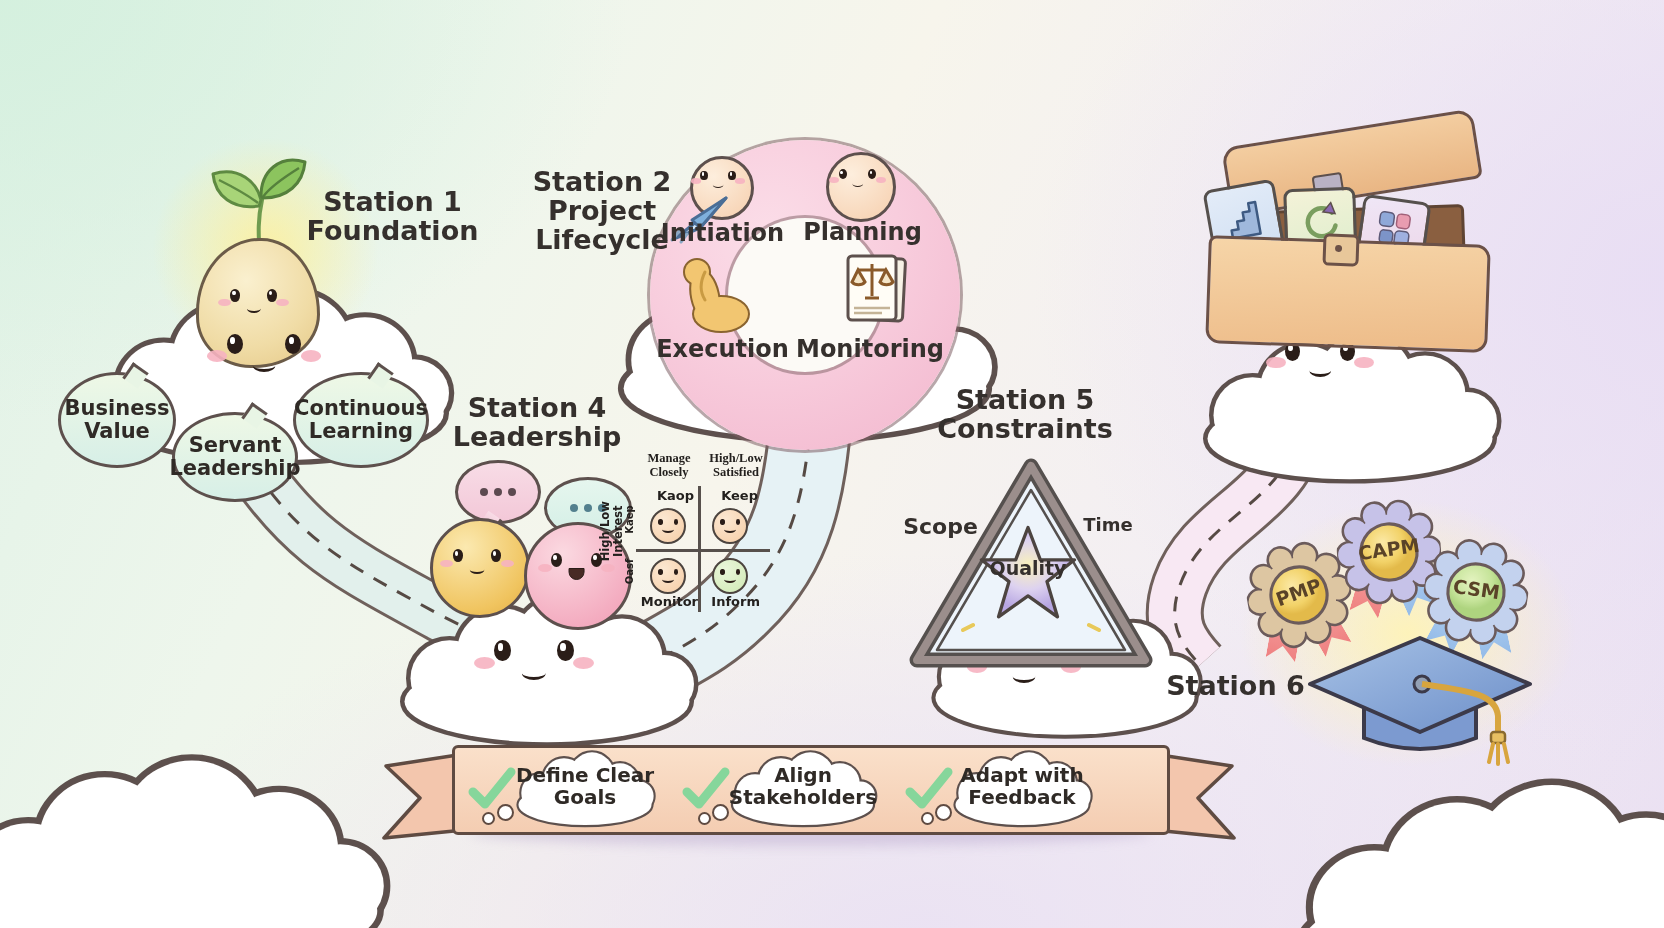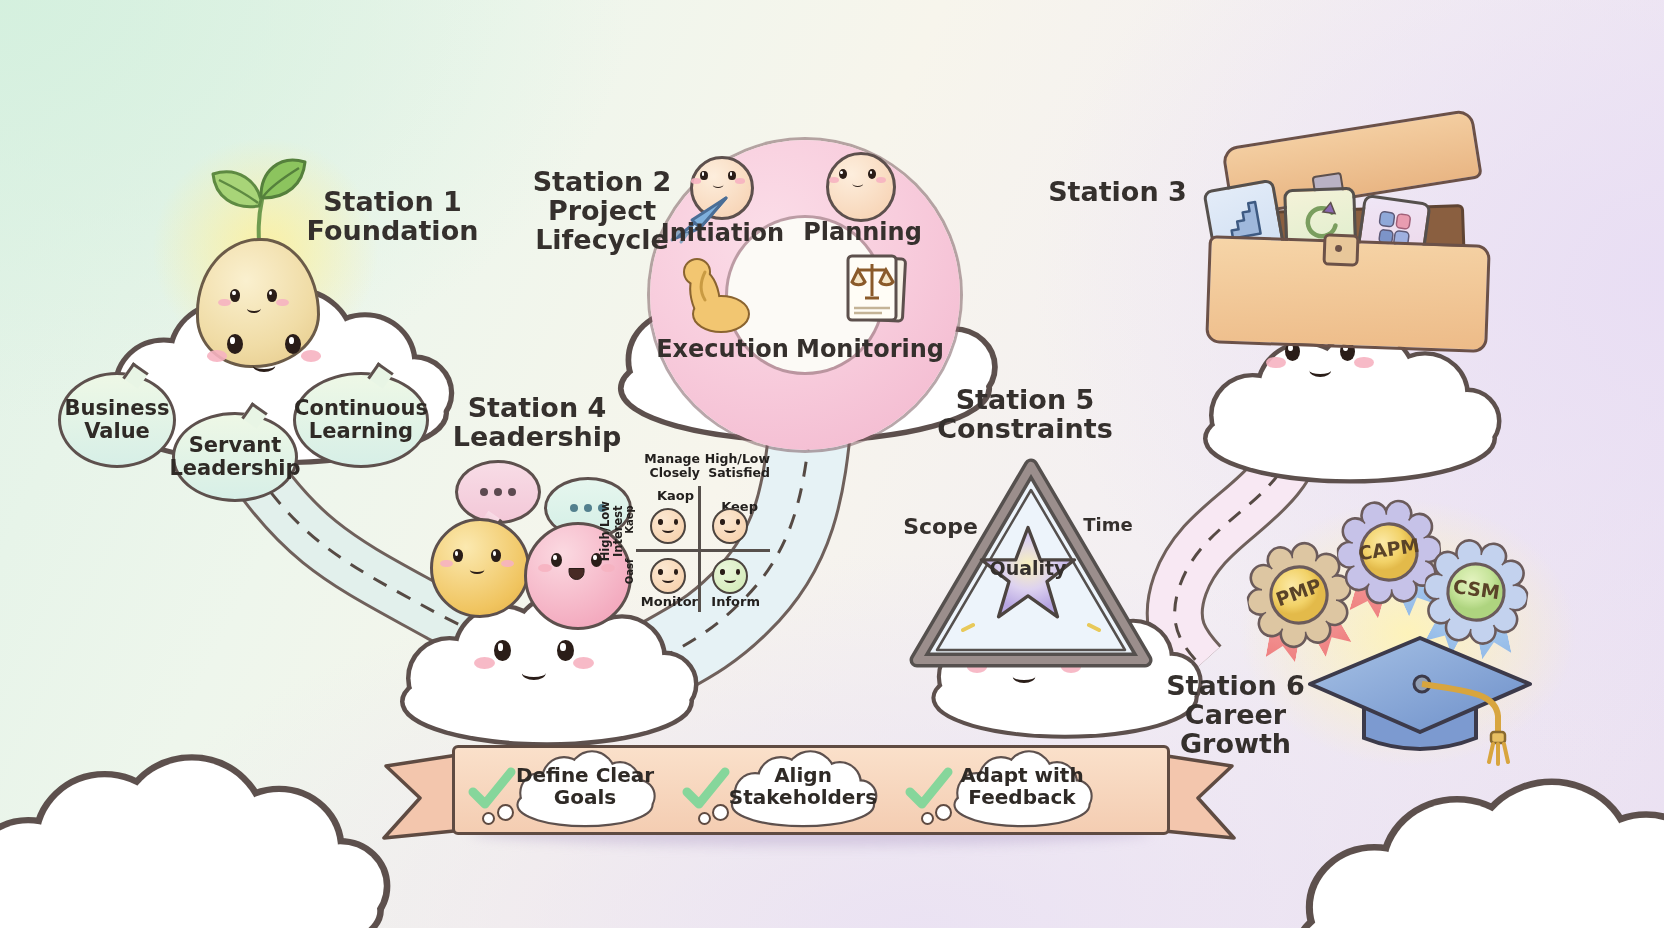--- a/index.html
+++ b/index.html
@@ -102,25 +102,25 @@
   #sp2{left:544px;top:477px;width:82px;height:56px;background:linear-gradient(180deg,#e6f6ee,#d4efe6);}
   .spbub i{width:8px;height:8px;border-radius:50%;background:#5c4a50;}
   #sp2 i{background:#53808e;}
   .spbub::after{content:"";position:absolute;bottom:-10px;left:30%;width:14px;height:14px;background:inherit;
     border-right:3px solid #5d504d;border-bottom:3px solid #5d504d;transform:rotate(35deg);}
   .ball{position:absolute;border-radius:50%;border:3px solid #5d504d;}
   #ch1{left:430px;top:518px;width:94px;height:94px;background:radial-gradient(circle at 35% 28%,#fbe9b0,#f0c45f 70%,#e3ad44);}
   #ch2{left:524px;top:522px;width:102px;height:102px;background:radial-gradient(circle at 35% 28%,#fbd9e1,#f3a8bd 80%);}
   
   #matrix{left:612px;top:448px;width:160px;height:172px;color:#23201e;}
-  .m-h{position:absolute;font-size:12.5px;font-weight:bold;text-align:right;line-height:1.08;}
+  .m-h{position:absolute;font-size:12.5px;font-weight:bold;text-align:center;line-height:1.08;font-family:Liberation Serif, serif;}
   #m-col1{left:26px;top:4px;width:62px;}
   #m-col2{left:90px;top:4px;width:68px;}
   .m-cell{position:absolute;font-size:13px;font-weight:bold;text-align:right;}
-  #m-tl{left:28px;top:40px;width:54px;}  #m-tr{left:92px;top:40px;width:54px;margin-top:11px;}
+  #m-tl{left:28px;top:40px;width:54px;}  #m-tr{left:92px;top:40px;width:54px;}
   #m-bl{left:22px;top:146px;width:64px;} #m-br{left:90px;top:146px;width:58px;}
   #m-vline{left:86px;top:38px;width:2.5px;height:126px;background:#57504c;}
   #m-hline{left:24px;top:101px;width:134px;height:2.5px;background:#57504c;}
   #mf1{left:38px;top:60px;} #mf2{left:100px;top:60px;} #mf3{left:38px;top:110px;} #mf4{left:100px;top:110px;}
   .m-side{position:absolute;transform:rotate(-90deg);font-weight:bold;text-align:center;}
   #m-side{left:-36px;top:70px;width:72px;font-size:11.5px;line-height:1.15;}
   #m-r1{left:2px;top:66px;width:30px;font-size:10px;}
   #m-r2{left:2px;top:118px;width:30px;font-size:10px;}
   
   #scope{left:893px;top:514px;width:95px;text-align:center;font-size:22px;font-weight:bold;color:#35302d;}
@@ -385,21 +385,20 @@
           <rect x="22" y="4" width="13" height="14" rx="4" fill="#e89cb0" stroke="#a06078" stroke-width="1.5"></rect>
           <rect x="7" y="22" width="13" height="13" rx="4" fill="#7c94c8" stroke="#5d5a78" stroke-width="1.5"></rect>
           <rect x="22" y="21" width="14" height="15" rx="4" fill="#9fb0e0" stroke="#5d5a78" stroke-width="1.5"></rect>
         </svg>
         <div class="card-label">Hybrid</div>
       </div>
       <div id="chest-front" class="abs"></div>
       <div id="front-clasp" class="abs"></div>
     </div>
     <div id="s3-name" class="st-name">
-      <span class="tline">Station 3</span>
     </div>
   </div>
 
   <div>
     <svg class="abs" style="left:382px;top:588px" width="330" height="160" viewBox="0 0 220 110" preserveAspectRatio="none">
       <use href="#cloud-g" class="c-s"></use>
         <use href="#cloud-g" class="c-f"></use>
     </svg>
     <div class="kface" style="left:480px;top:638px;font-size:18px">
       <span class="eye l"></span>
@@ -548,21 +547,20 @@
     <svg class="abs" style="left:1298px;top:628px" width="245" height="145" viewBox="0 0 245 145">
       <path d="M66 72 h112 v38 q-56 22 -112 0 Z" fill="#7c9ad0" stroke="#3c3a4a" stroke-width="4"></path>
       <path d="M122 10 L232 56 L122 104 L12 56 Z" fill="url(#capGrad)" stroke="#3c3a4a" stroke-width="4" stroke-linejoin="round"></path>
       <circle cx="124" cy="56" r="8" fill="#93a0b4" stroke="#3c3a4a" stroke-width="3"></circle>
       <path d="M124 56 C172 63 198 66 200 88 L200 106" fill="none" stroke="#d8a53e" stroke-width="6"></path>
       <rect x="193" y="104" width="14" height="11" rx="3" fill="#e7bf63" stroke="#8a6a2f" stroke-width="2.5"></rect>
       <path d="M195 116 l-4 18 M200 116 l0 20 M206 116 l4 18" stroke="#d8a53e" stroke-width="4" stroke-linecap="round"></path>
     </svg>
     <div id="s6-name" class="st-name">
       <span class="tline">Station 6</span>
-      <span class="tline">Career Growth</span>
     </div>
   </div>
 
   <div>
     <div id="banner-shadow" class="abs"></div>
     <svg class="abs" style="left:380px;top:750px" width="86" height="92" viewBox="0 0 86 92">
       <polygon points="84,4 6,16 40,48 4,88 84,80" fill="#f3c6ad" stroke="#5f4b42" stroke-width="3.5" stroke-linejoin="round"></polygon>
     </svg>
     <svg class="abs" style="left:1152px;top:750px" width="86" height="92" viewBox="0 0 86 92">
       <polygon points="2,4 80,16 46,48 82,88 2,80" fill="#f3c6ad" stroke="#5f4b42" stroke-width="3.5" stroke-linejoin="round"></polygon>

